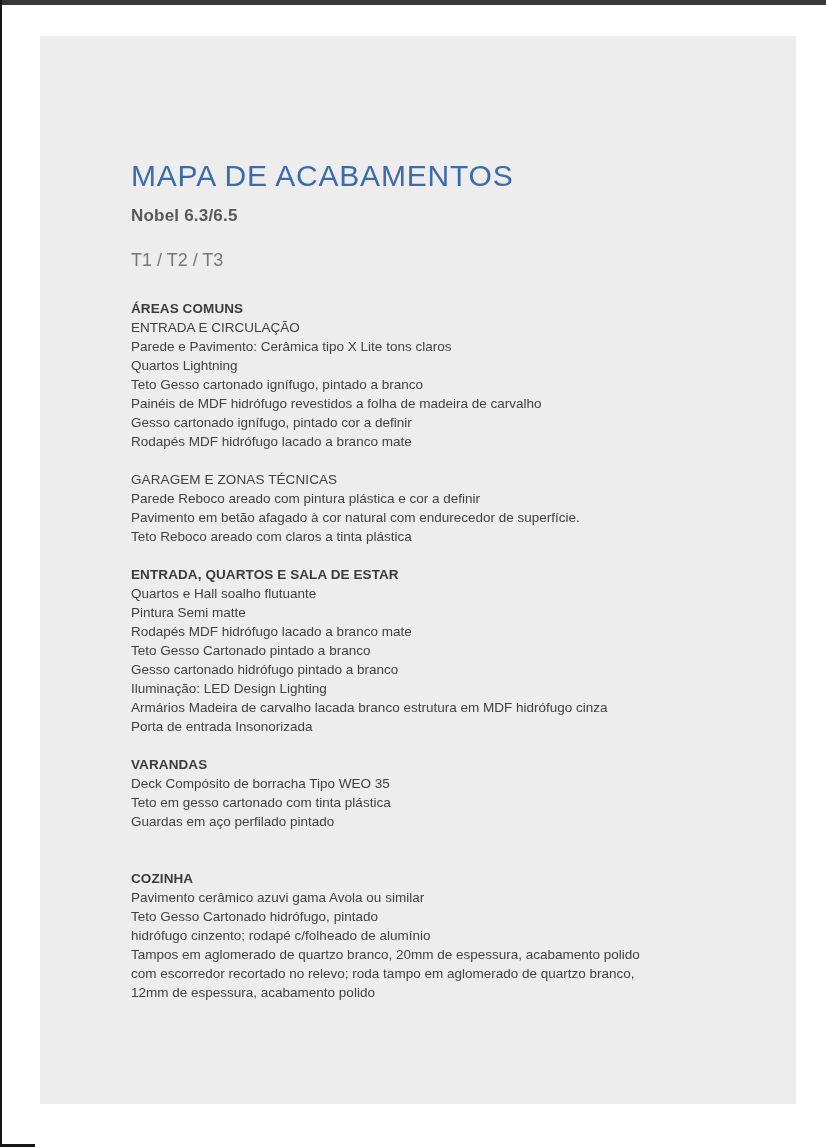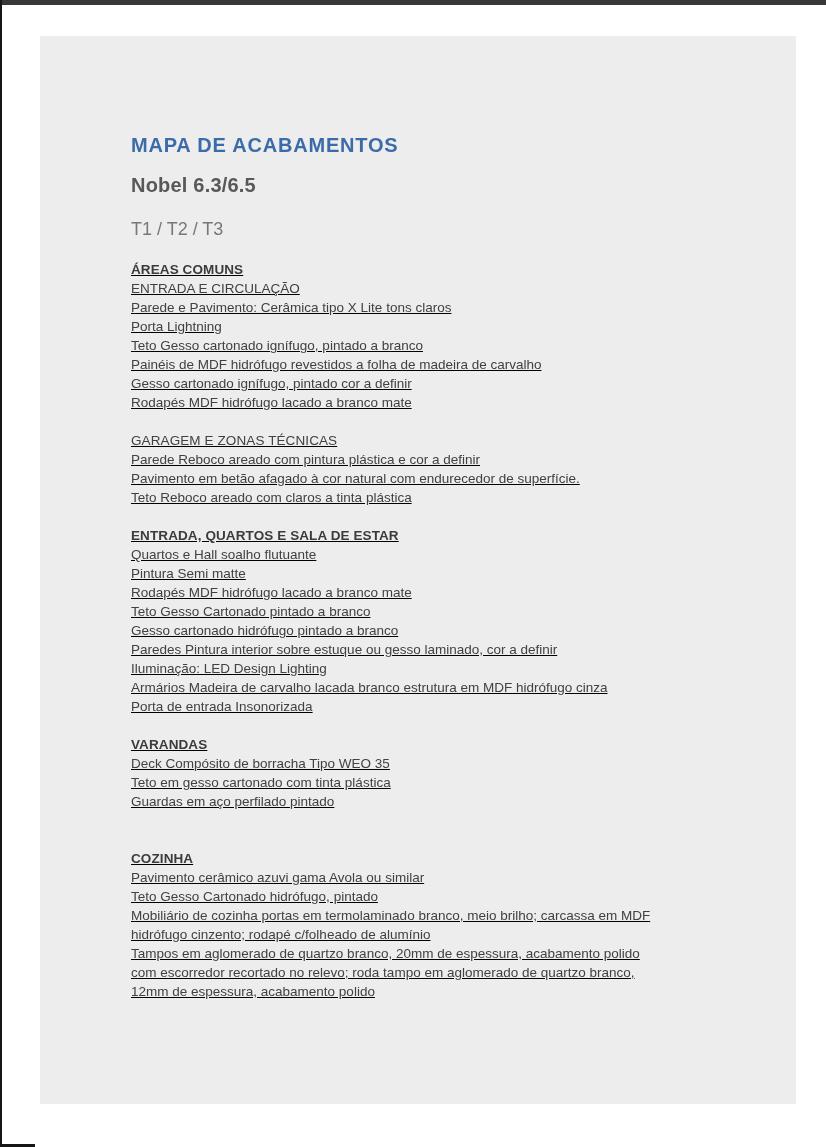--- a/index.html
+++ b/index.html
@@ -25,41 +25,42 @@
     width: 35px; height: 3px;
     background: var(--frame-black, #161616);
   }
   .page {
     position: absolute; top: 36px; left: 40px;
     width: 756px; height: 1068px;
     background: var(--page-bg, #EDEDEE);
     padding: 92px 46px 0 91px;
   }
   .doc-title {
-    font-size: 20px;
+    font-size: 30px;
     line-height: 34px;
     letter-spacing: 0.8px;
     color: var(--title-blue, #3B6CA9);
-    font-weight: 700;
+    font-weight: 400;
+    margin-top: 31px;
   }
   .doc-subtitle {
     margin-top: 12px;
-    font-size: 20px;
+    font-size: 17px;
     line-height: 22px;
     font-weight: 700;
     letter-spacing: 0.2px;
     color: var(--subtitle-gray, #58585B);
   }
   .doc-typologies {
     margin-top: 22px;
     font-size: 18px;
     line-height: 22px;
     color: var(--typ-gray, #77787B);
   }
-  .sections { margin-top: 20px; text-decoration: underline; }
+  .sections { margin-top: 28px; }
   .section { margin-top: 19px; }
   .section:first-child { margin-top: 0; }
   .section.gap-large { margin-top: 38px; }
   .section-heading {
     font-size: 13.5px;
     line-height: 19px;
     font-weight: 700;
     letter-spacing: 0.1px;
     color: var(--heading-gray, #3B3B3D);
   }
@@ -84,59 +85,57 @@
   <div class="doc-title">MAPA DE ACABAMENTOS</div>
   <div class="doc-subtitle">Nobel 6.3/6.5</div>
   <div class="doc-typologies">T1 / T2 / T3</div>
 
   <div class="sections">
 
     <div class="section">
       <div class="section-heading">ÁREAS COMUNS</div>
       <div class="finish-line">ENTRADA E CIRCULAÇÃO</div>
       <div class="finish-line">Parede e Pavimento: Cerâmica tipo X Lite tons claros</div>
-      <div class="finish-line">Porta Lightning</div>
+      <div class="finish-line">Quartos Lightning</div>
       <div class="finish-line">Teto Gesso cartonado ignífugo, pintado a branco</div>
       <div class="finish-line">Painéis de MDF hidrófugo revestidos a folha de madeira de carvalho</div>
       <div class="finish-line">Gesso cartonado ignífugo, pintado cor a definir</div>
       <div class="finish-line">Rodapés MDF hidrófugo lacado a branco mate</div>
     </div>
 
     <div class="section">
       <div class="section-heading regular">GARAGEM E ZONAS TÉCNICAS</div>
       <div class="finish-line">Parede Reboco areado com pintura plástica e cor a definir</div>
       <div class="finish-line">Pavimento em betão afagado à cor natural com endurecedor de superfície.</div>
       <div class="finish-line">Teto Reboco areado com claros a tinta plástica</div>
     </div>
 
     <div class="section">
       <div class="section-heading">ENTRADA, QUARTOS E SALA DE ESTAR</div>
       <div class="finish-line">Quartos e Hall soalho flutuante</div>
       <div class="finish-line">Pintura Semi matte</div>
       <div class="finish-line">Rodapés MDF hidrófugo lacado a branco mate</div>
       <div class="finish-line">Teto Gesso Cartonado pintado a branco</div>
       <div class="finish-line">Gesso cartonado hidrófugo pintado a branco</div>
-      <div class="finish-line">Paredes Pintura interior sobre estuque ou gesso laminado, cor a definir</div>
       <div class="finish-line">Iluminação: LED Design Lighting</div>
       <div class="finish-line">Armários Madeira de carvalho lacada branco estrutura em MDF hidrófugo cinza</div>
       <div class="finish-line">Porta de entrada Insonorizada</div>
     </div>
 
     <div class="section">
       <div class="section-heading">VARANDAS</div>
       <div class="finish-line">Deck Compósito de borracha Tipo WEO 35</div>
       <div class="finish-line">Teto em gesso cartonado com tinta plástica</div>
       <div class="finish-line">Guardas em aço perfilado pintado</div>
     </div>
 
     <div class="section gap-large">
       <div class="section-heading">COZINHA</div>
       <div class="finish-line">Pavimento cerâmico azuvi gama Avola ou similar</div>
       <div class="finish-line">Teto Gesso Cartonado hidrófugo, pintado</div>
-      <div class="finish-line">Mobiliário de cozinha portas em termolaminado branco, meio brilho; carcassa em MDF</div>
       <div class="finish-line">hidrófugo cinzento; rodapé c/folheado de alumínio</div>
       <div class="finish-line">Tampos em aglomerado de quartzo branco, 20mm de espessura, acabamento polido</div>
       <div class="finish-line">com escorredor recortado no relevo; roda tampo em aglomerado de quartzo branco,</div>
       <div class="finish-line">12mm de espessura, acabamento polido</div>
     </div>
 
   </div>
 </div>
 
 </body></html>

